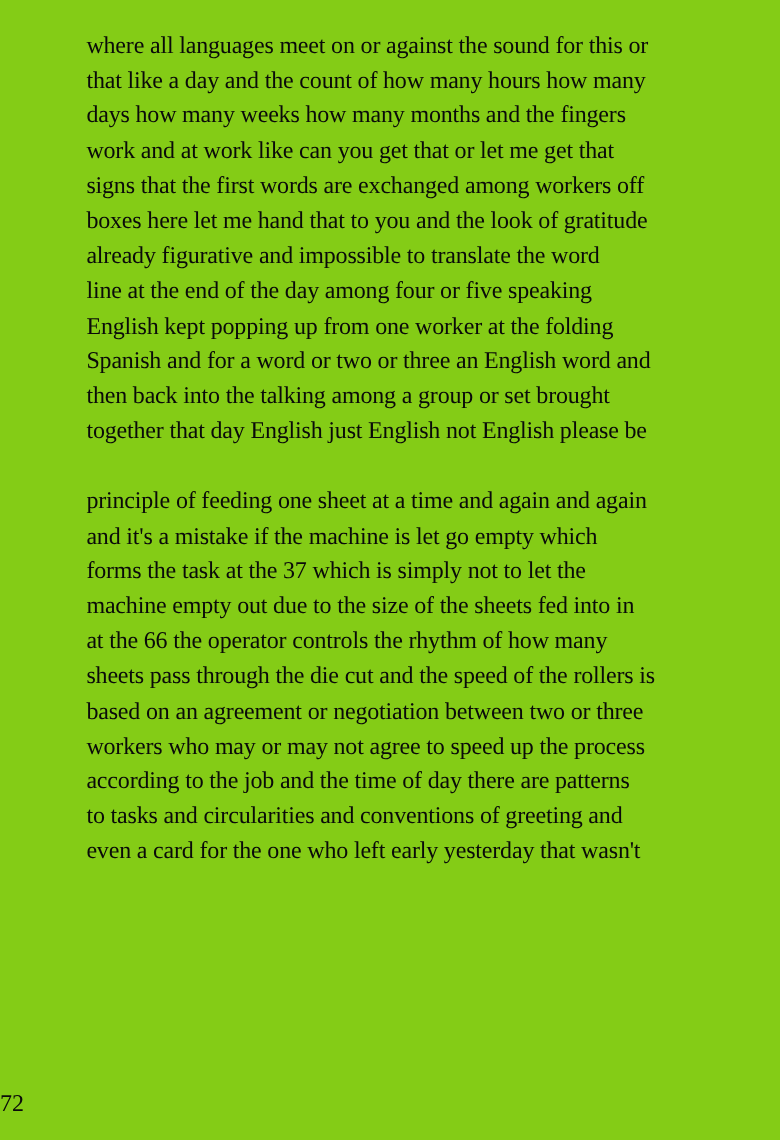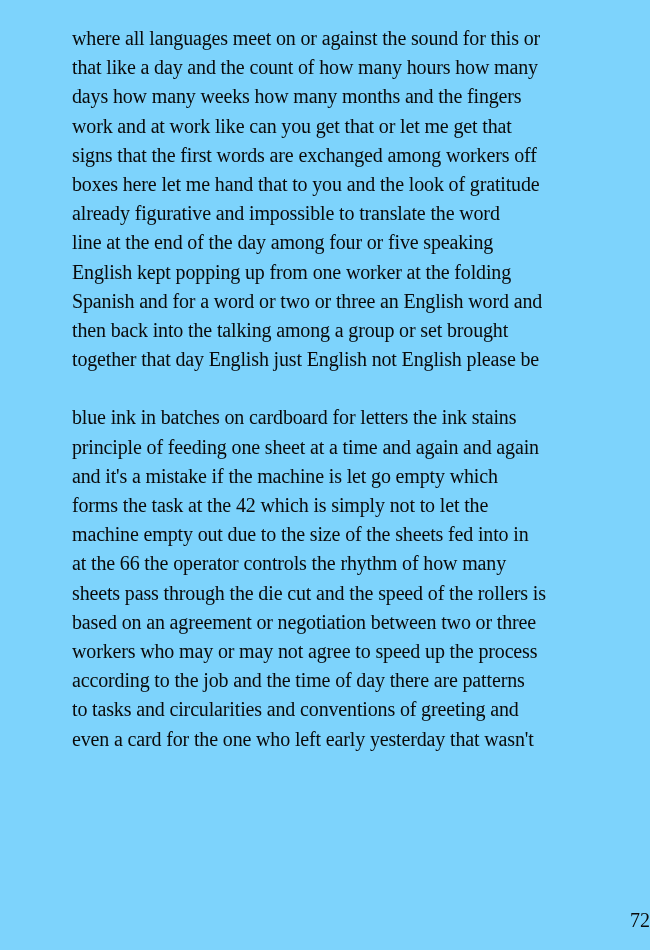--- a/index.html
+++ b/index.html
@@ -11,21 +11,21 @@
     width: 650px;
     height: 950px;
     position: relative;
     overflow: hidden;
     font-family: "Liberation Serif", serif;
     color: #0a0a0a;
   }
   .page {
     position: absolute;
     inset: 0;
-    background: #7dd3fc;
+    background: #84cc16;
   }
   .text-block {
     position: absolute;
     left: 72px;
     top: 24px;
     width: 512px;
   }
   .paragraph {
     margin: 0 0 29px 0;
   }
@@ -33,21 +33,21 @@
     font-size: 20px;
     line-height: 29.2px;
     white-space: nowrap;
     letter-spacing: -0.15px;
   }
   .page-number {
     position: absolute;
     left: 0;
     right: 0;
     top: 908px;
-    text-align: right;
+    text-align: left;
     font-size: 20px;
     line-height: 24px;
   }
 </style>
 </head>
 <body>
 
 <div class="page">
   <div class="text-block" id="text-block">
       <div class="paragraph">
@@ -58,24 +58,23 @@
         <div class="line">signs that the first words are exchanged among workers off</div>
         <div class="line">boxes here let me hand that to you and the look of gratitude</div>
         <div class="line">already figurative and impossible to translate the word</div>
         <div class="line">line at the end of the day among four or five speaking</div>
         <div class="line">English kept popping up from one worker at the folding</div>
         <div class="line">Spanish and for a word or two or three an English word and</div>
         <div class="line">then back into the talking among a group or set brought</div>
         <div class="line">together that day English just English not English please be</div>
       </div>
       <div class="paragraph">
-        <div class="line">blue ink in batches on cardboard for letters the ink stains</div>
         <div class="line">principle of feeding one sheet at a time and again and again</div>
         <div class="line">and it's a mistake if the machine is let go empty which</div>
-        <div class="line">forms the task at the 42 which is simply not to let the</div>
+        <div class="line">forms the task at the 37 which is simply not to let the</div>
         <div class="line">machine empty out due to the size of the sheets fed into in</div>
         <div class="line">at the 66 the operator controls the rhythm of how many</div>
         <div class="line">sheets pass through the die cut and the speed of the rollers is</div>
         <div class="line">based on an agreement or negotiation between two or three</div>
         <div class="line">workers who may or may not agree to speed up the process</div>
         <div class="line">according to the job and the time of day there are patterns</div>
         <div class="line">to tasks and circularities and conventions of greeting and</div>
         <div class="line">even a card for the one who left early yesterday that wasn't</div>
       </div>
     </div>

